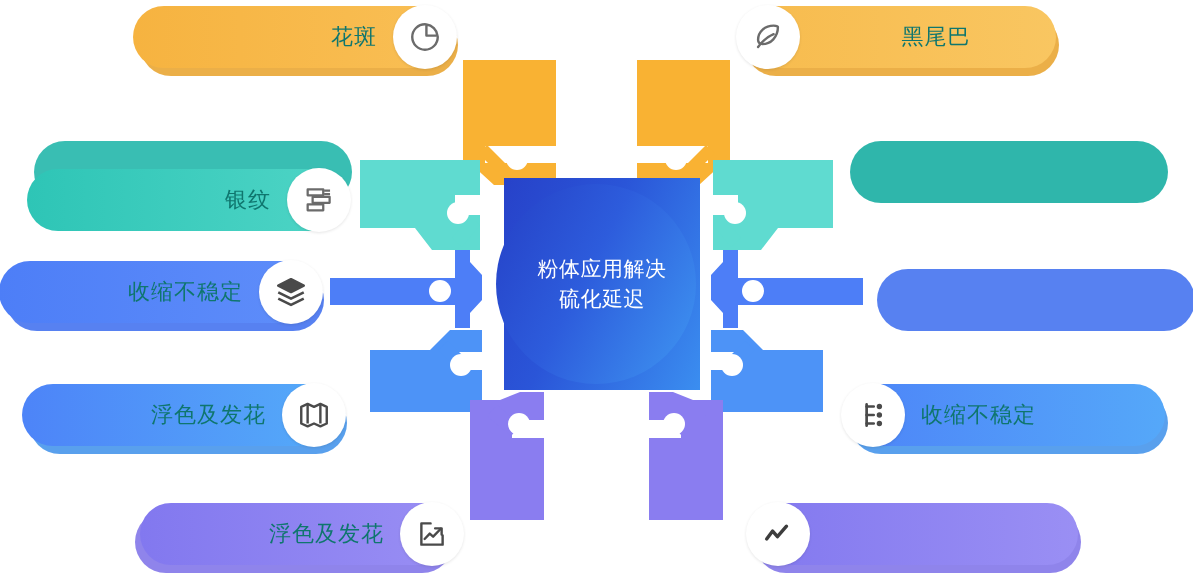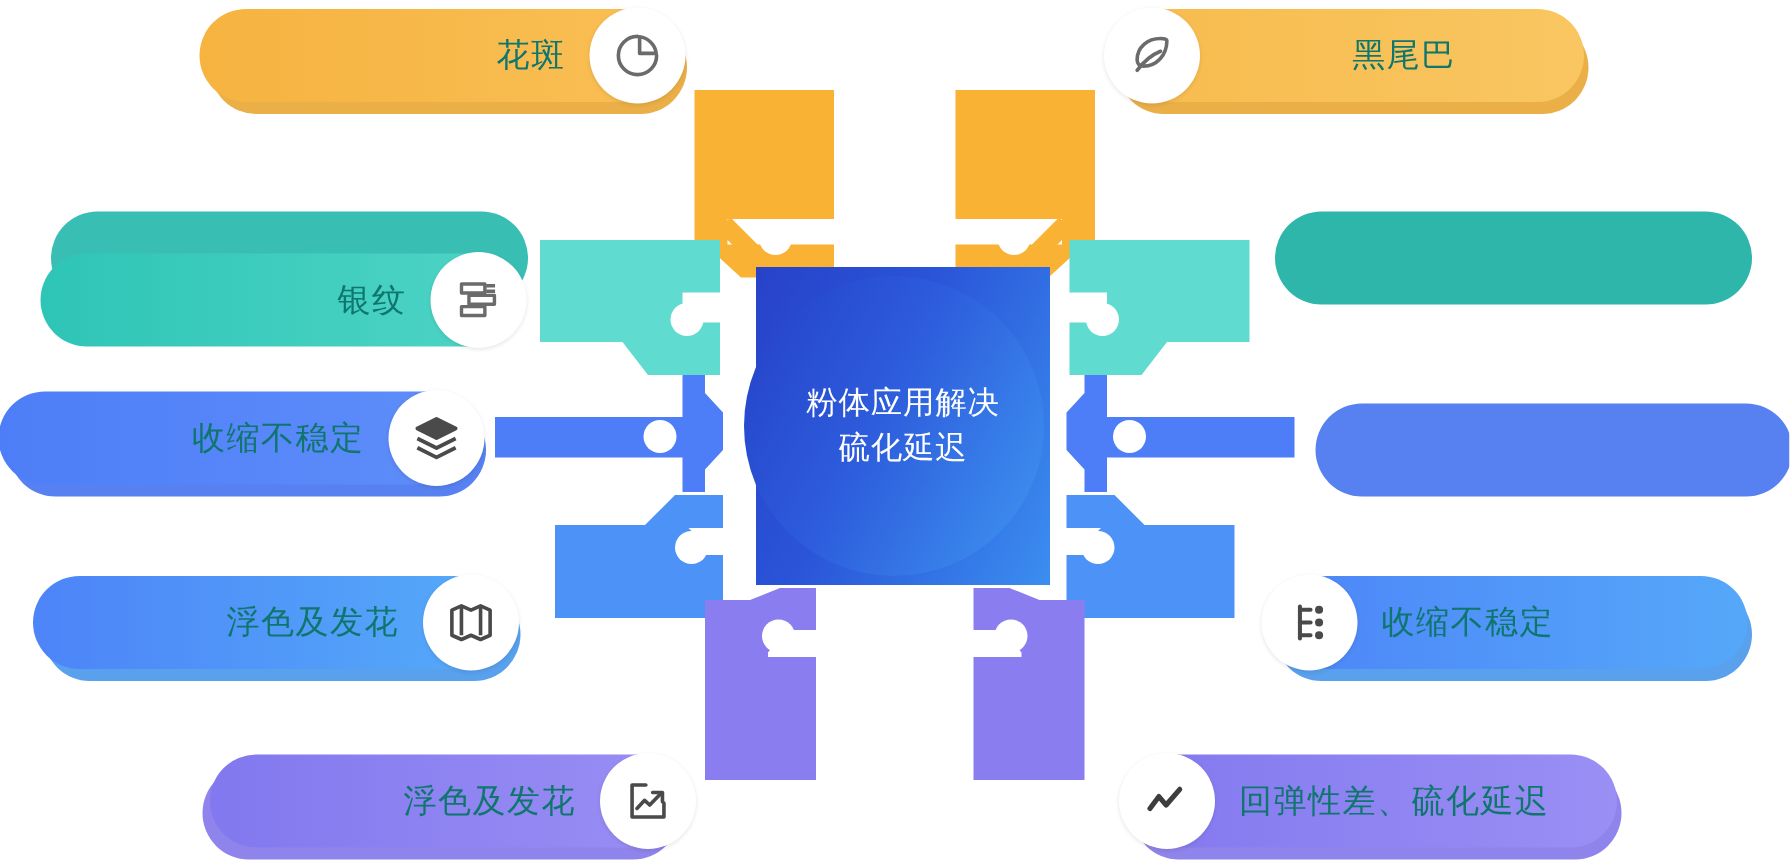--- a/index.html
+++ b/index.html
@@ -293,16 +293,15 @@
   </div>
 
   <div class="pill-shadow" style="left:755px;top:511px;width:326px;background:#7b6ee8;"></div>
   <div class="pill right" style="left:748px;top:503px;width:330px;">
     <div class="pill-body" style="background:linear-gradient(90deg,#8278ef 0%,#9a8ff4 100%);"></div>
     <span class="badge">
       <svg width="34" height="34" viewBox="0 0 24 24" fill="none" stroke="#3d3d3d" stroke-width="2.4" stroke-linecap="round" stroke-linejoin="round">
         <path d="M4 15.5l4.2-5.6 3.4 4 6.4-7.4"></path>
       </svg>
     </span>
-    <span class="pill-label">回弹性差、硫化延迟</span>
   </div>
 
 </div>
 
 </body></html>

